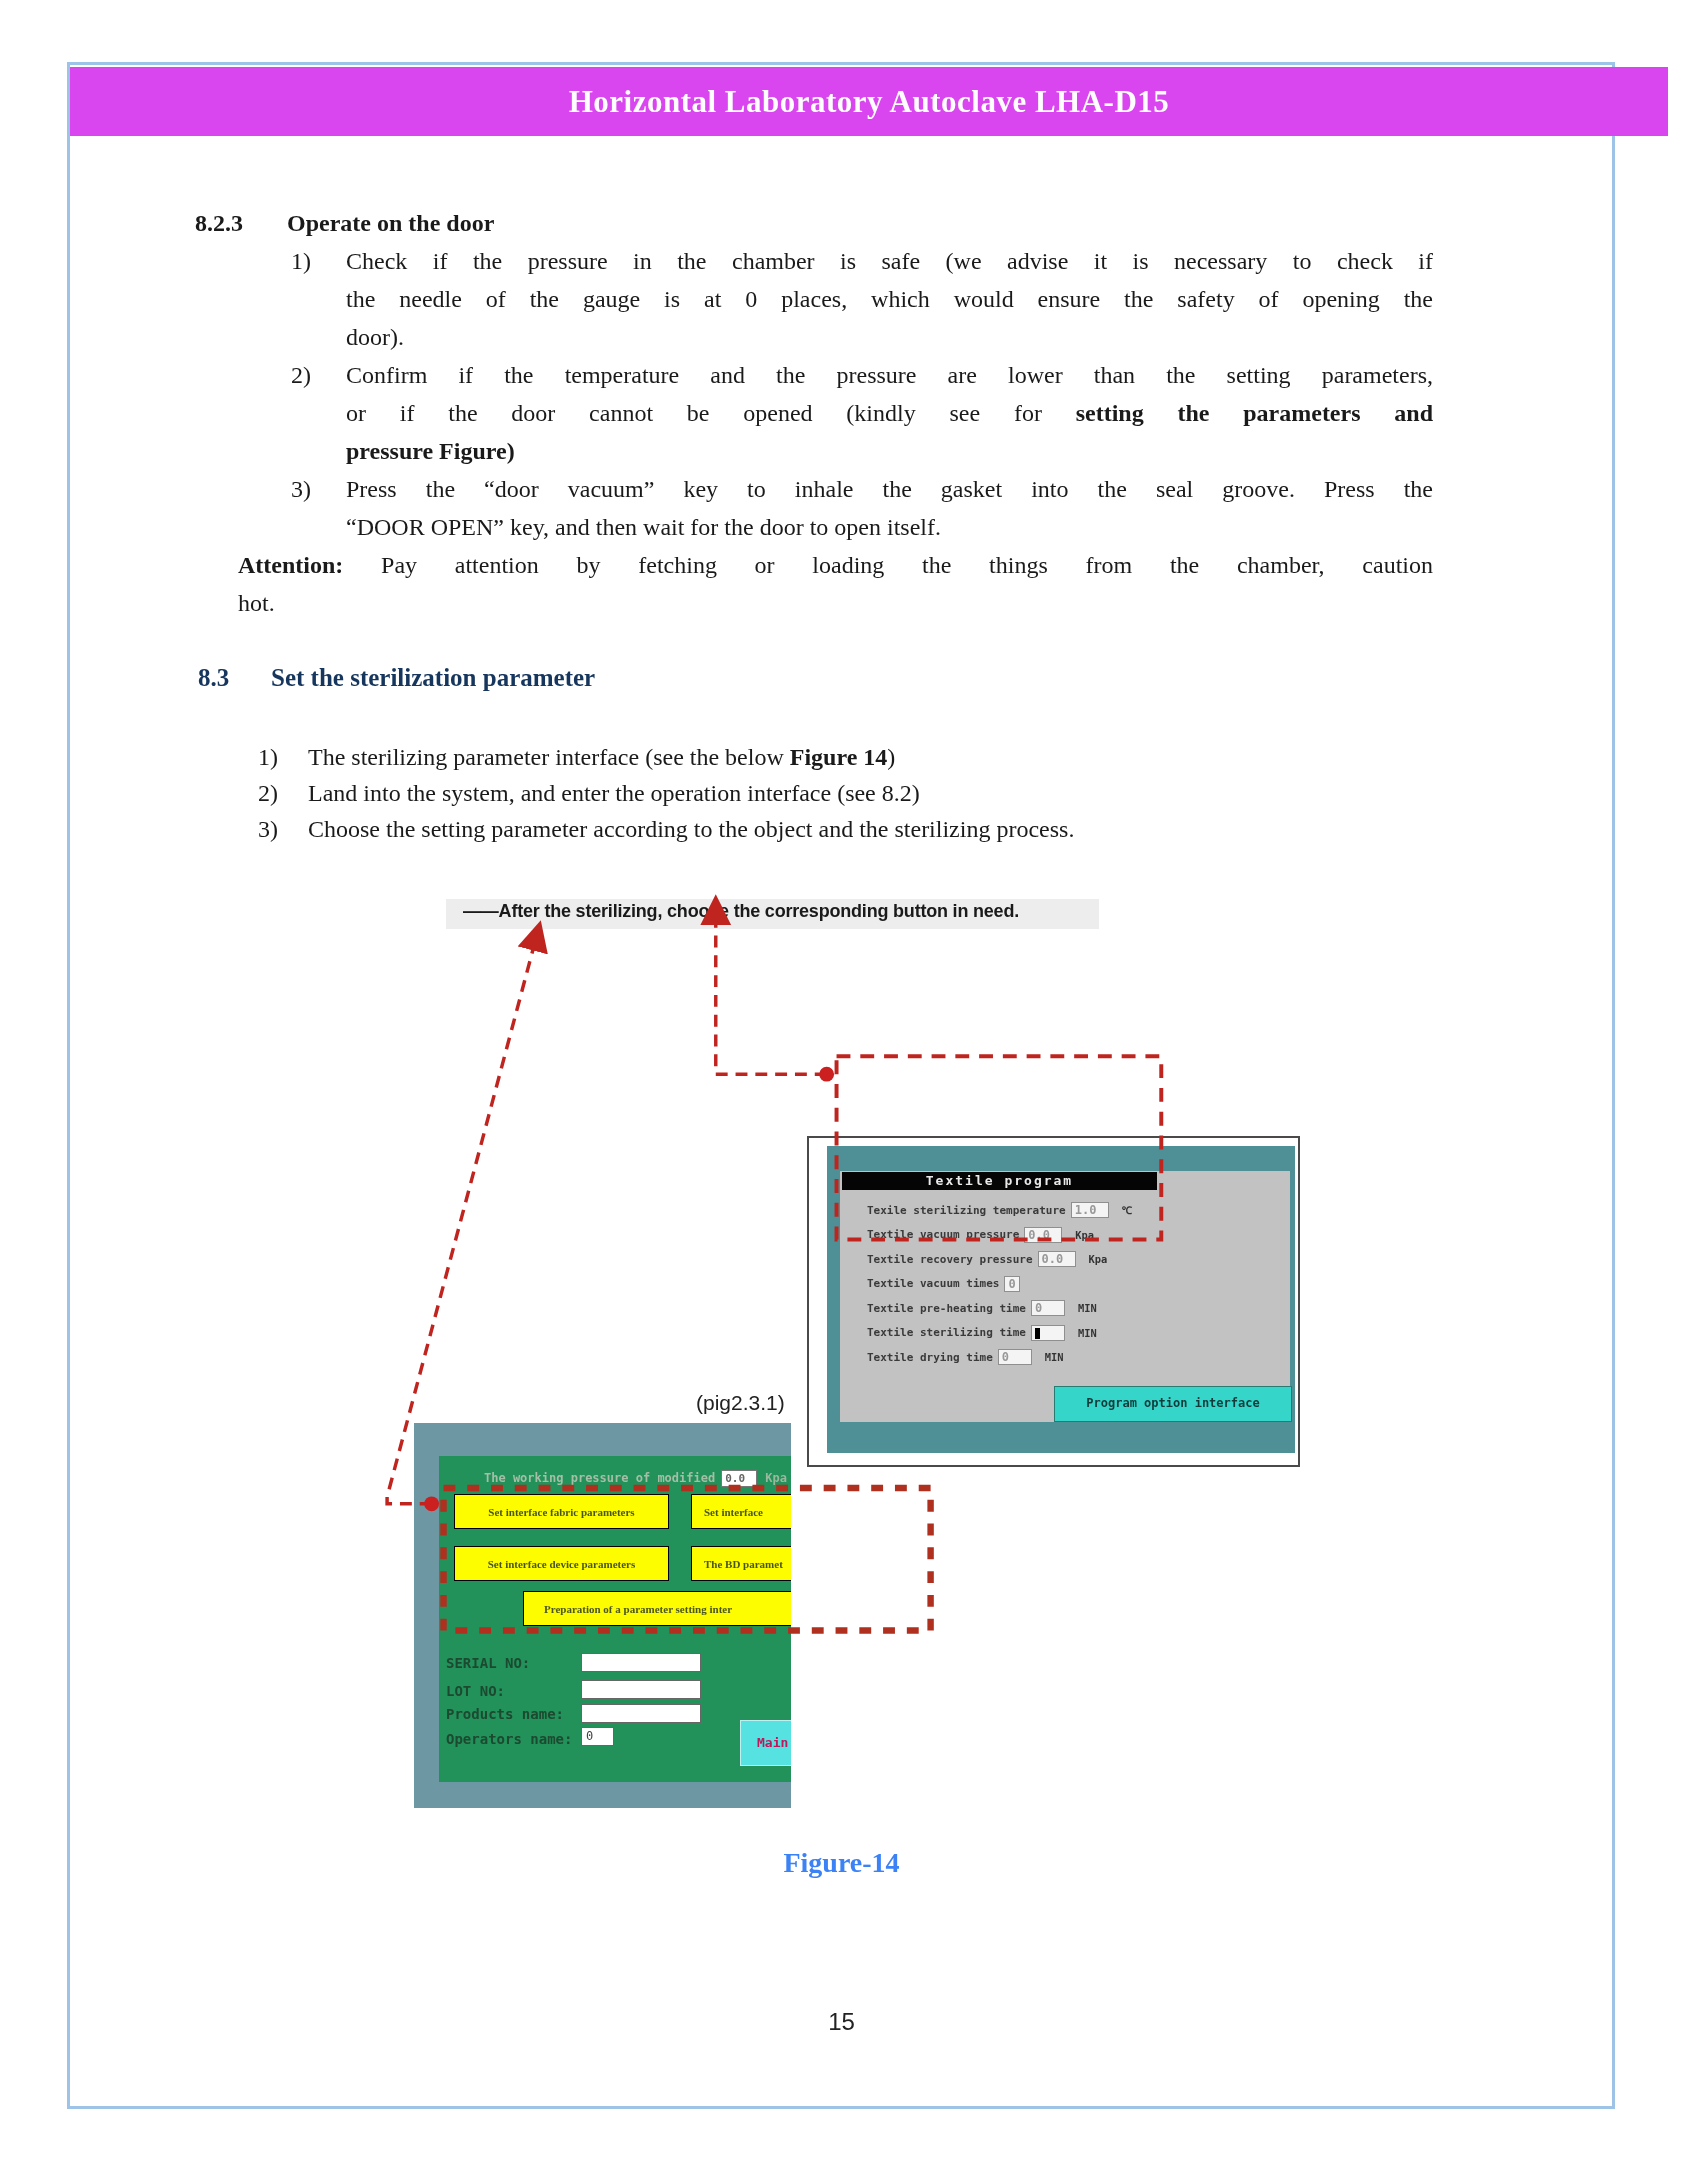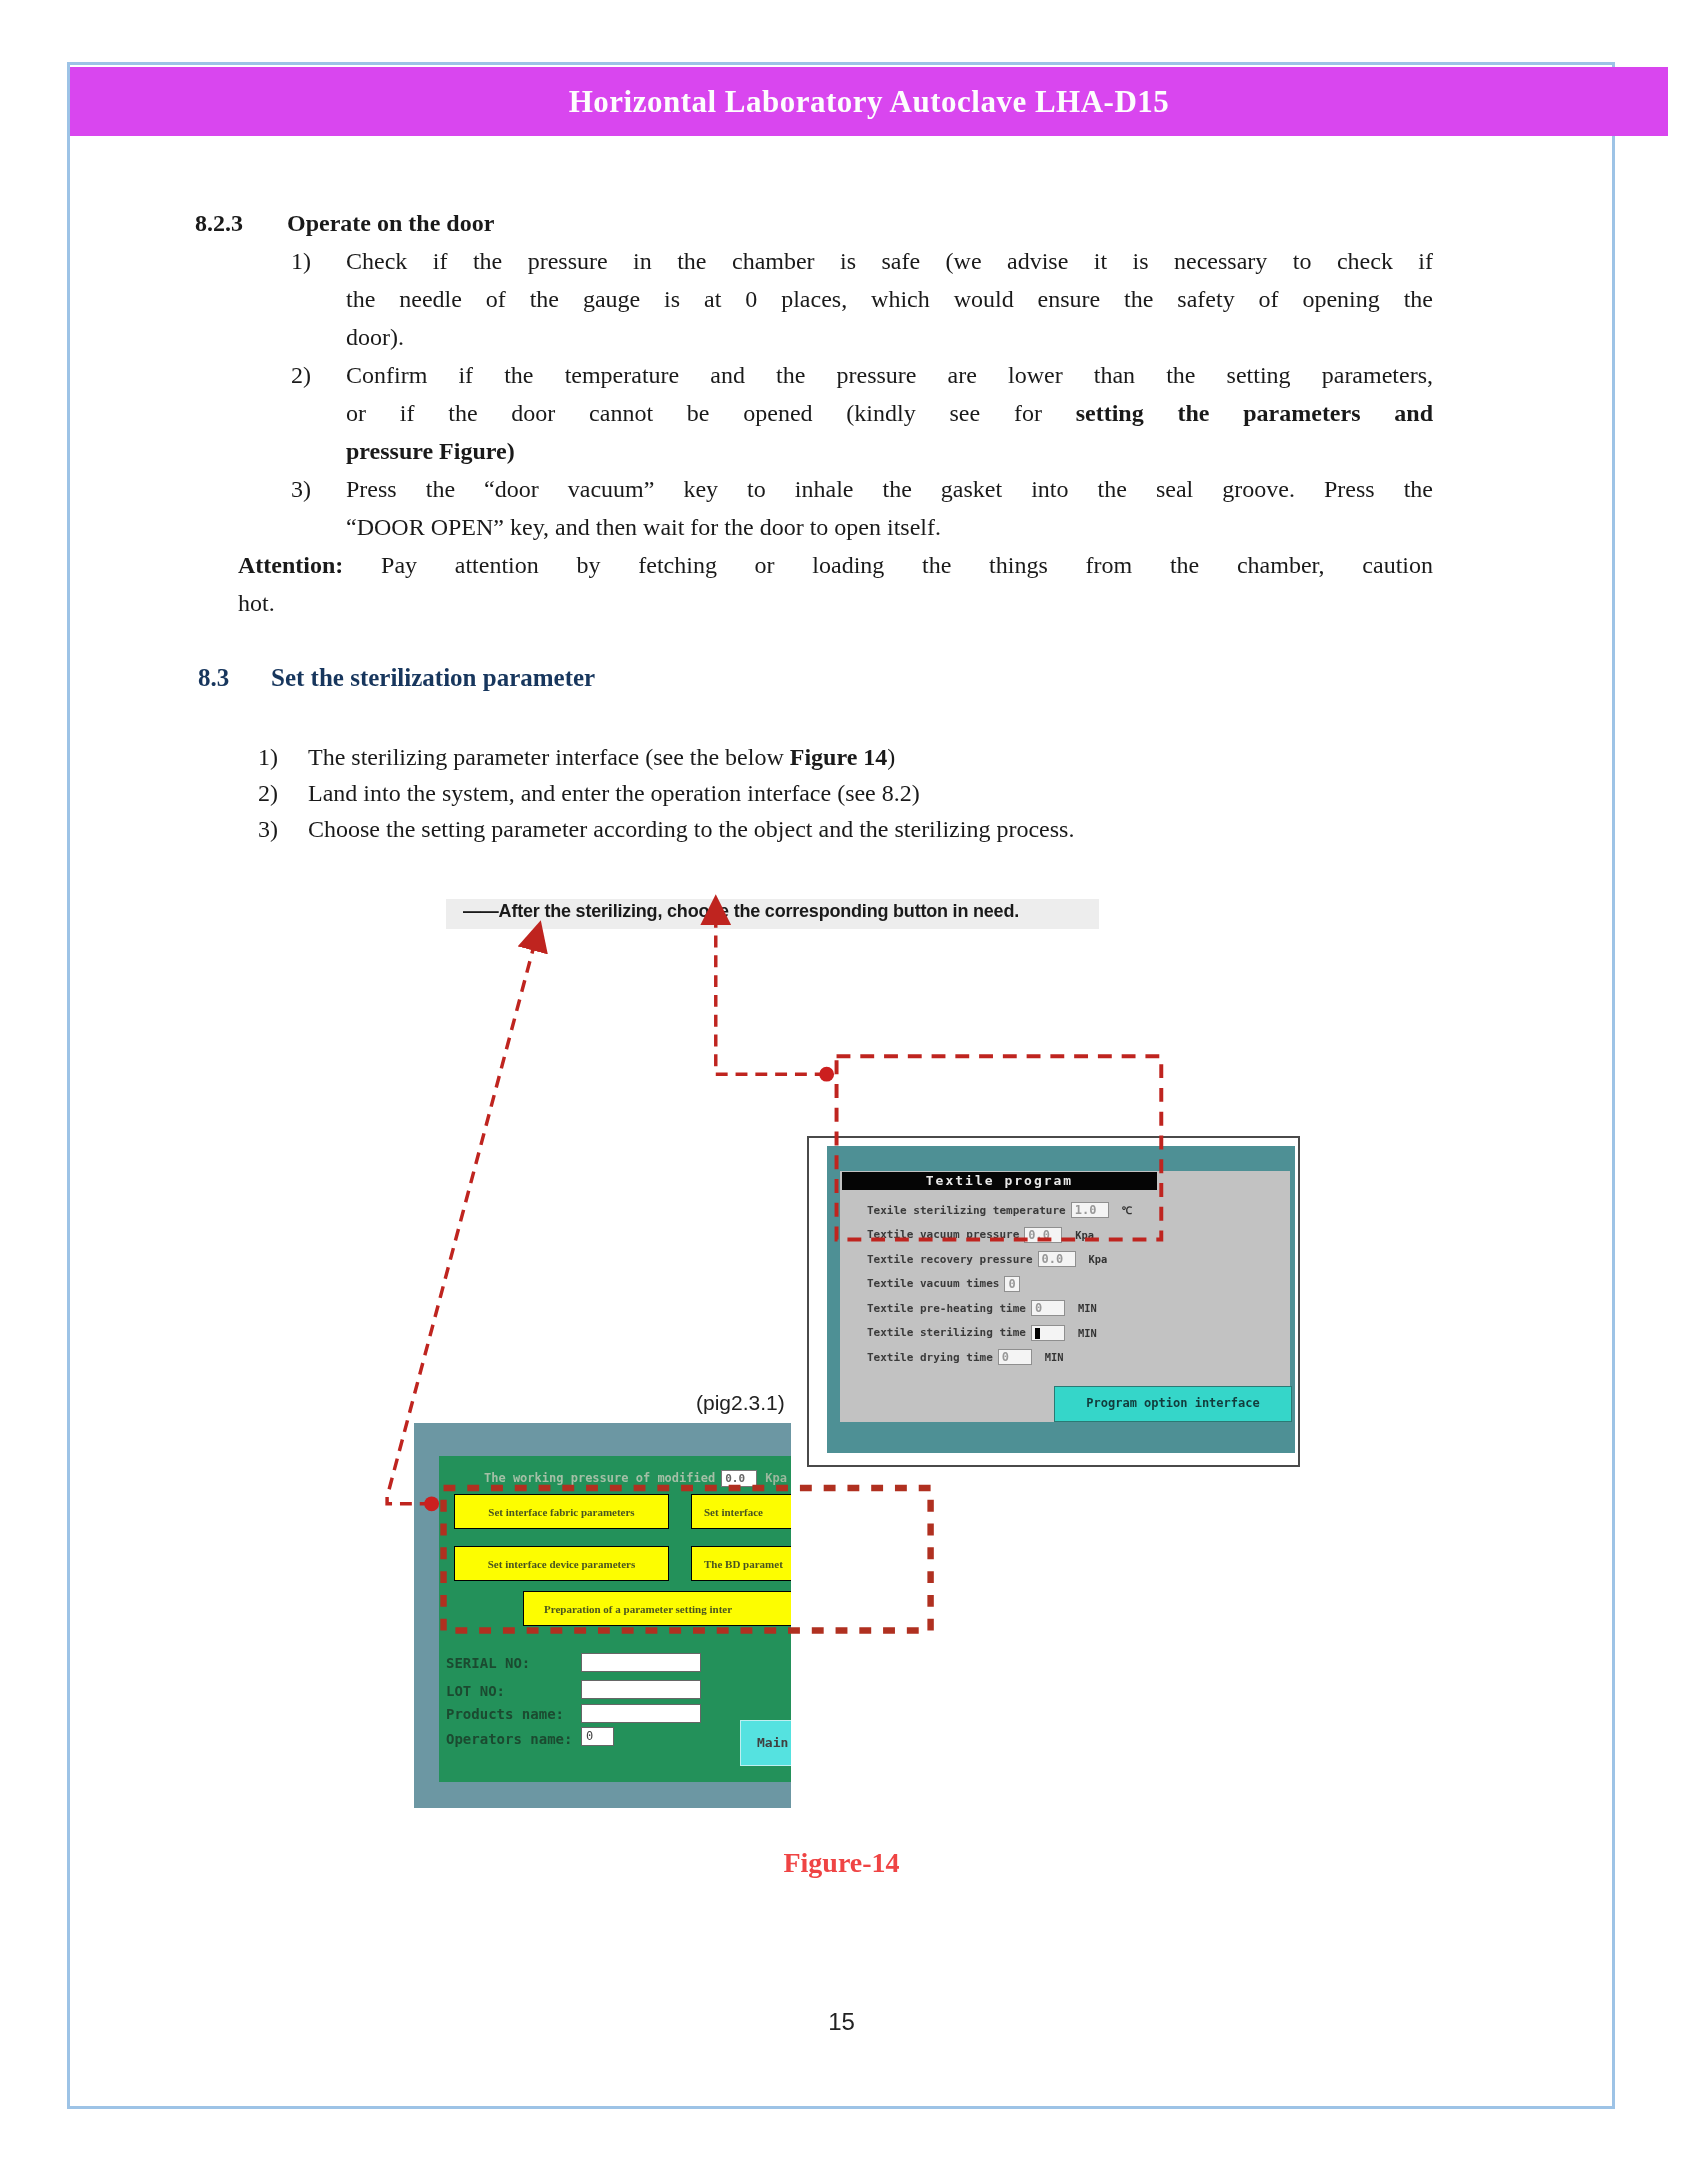--- a/index.html
+++ b/index.html
@@ -69,26 +69,26 @@
         display:flex;align-items:center;justify-content:center;overflow:hidden;white-space:nowrap;}
   .y-left{justify-content:flex-start;padding-left:12px;}
   .gp-field{position:absolute;left:7px;font-family:"DejaVu Sans Mono",monospace;font-size:14px;
         font-weight:bold;color:#1b4a30;white-space:pre;}
   .gp-input{position:absolute;left:142px;width:120px;height:19px;background:#fff;border:1px solid #666;
         box-sizing:border-box;font-family:"DejaVu Sans Mono",monospace;font-size:12px;color:#444;
         line-height:17px;padding-left:4px;}
   .gp-input.small{width:33px;}
   .main-btn{position:absolute;left:301px;top:264px;width:83px;height:46px;background:#55e2e0;
         border:1px solid #bfeff0;box-sizing:border-box;font-family:"DejaVu Sans Mono",monospace;
-        font-size:13px;font-weight:bold;color:#404040;line-height:44px;padding-left:16px;}
+        font-size:13px;font-weight:bold;color:#be185d;line-height:44px;padding-left:16px;}
 
   .overlay{position:absolute;left:0;top:0;pointer-events:none;}
 
   .fig-caption{position:absolute;left:0;top:1847px;width:1683px;text-align:center;
-        font-size:28px;font-weight:bold;color:#ef4444;}
+        font-size:28px;font-weight:bold;color:#3b82f6;}
   .page-num{position:absolute;left:0;top:2008px;width:1683px;text-align:center;
         font-family:"Liberation Sans",sans-serif;font-size:24px;color:#222;}
 </style>
 </head>
 <body>
 
 <div class="page">
 
   <div class="page-border"></div>
 

